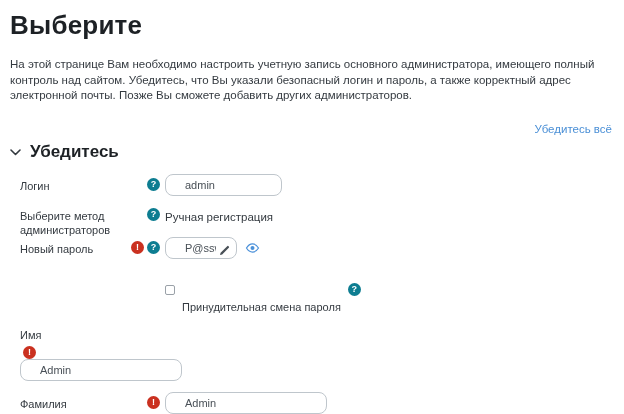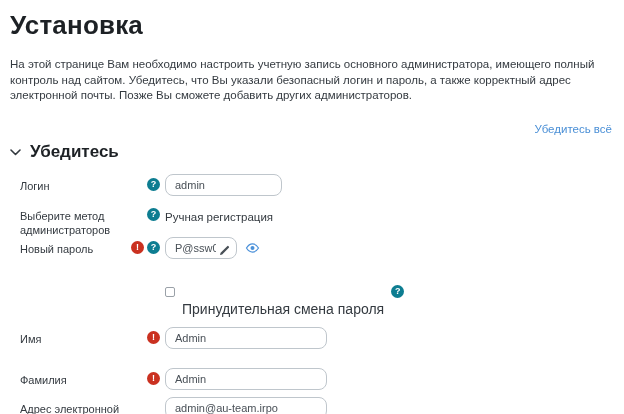--- a/index.html
+++ b/index.html
@@ -49,21 +49,21 @@
     color: #fff; font-size: 9px; font-weight: 700;
     display: flex; align-items: center; justify-content: center;
     line-height: 1; flex-shrink: 0; cursor: pointer;
     font-family: "Liberation Sans", sans-serif;
   }
   .ic-help { background: #0d7d91; }
   .ic-req  { background: #ca3120; cursor: default; }
 
   input.ftext {
     height: 22px; border: 1px solid #bfc6cc; border-radius: 8px;
-    padding: 0 9px; font-size: 11px; color: #495057;
+    padding: 0 19px; font-size: 11px; color: #495057;
     font-family: "Liberation Sans", sans-serif;
     outline: none; background: #fff;
   }
   .w-login { width: 117px; }
   .w-name  { width: 162px; }
 
   .pass-wrap { position: relative; display: inline-flex; align-items: center; }
   .pass-wrap input { width: 72px; padding-right: 20px; }
   .pencil { position: absolute; right: 7px; top: 5px; pointer-events: none; }
   .eye { margin-left: 8px; display: flex; align-items: center; cursor: pointer; }
@@ -72,32 +72,32 @@
   .hint-text {
     font-size: 11.5px; line-height: 15px; max-width: 452px;
     color: #343a40; margin-top: 2px; margin-bottom: 6px;
   }
 
   .cb-row { display: flex; align-items: center; }
   input.fcheck {
     width: 10px; height: 10px; appearance: none; -webkit-appearance: none;
     border: 1px solid #9aa1a8; border-radius: 2px; background: #fff; cursor: pointer;
   }
-  .cb-label { font-size: 14px; margin-left: 7px; color: #343a40; margin-top: 34px; }
+  .cb-label { font-size: 11px; margin-left: 7px; color: #343a40; margin-top: 34px; }
   .cb-row .circle-ic { margin-left: 7px; }
 
   .mb0 { margin-bottom: 0; }
   .mb10 { margin-bottom: 10px; }
-  .mb11 { margin-bottom: 19px; }
+  .mb11 { margin-bottom: 11px; flex-direction: column; }
   .mb7 { margin-bottom: 7px; }
 </style>
 </head>
 <body>
 
-<h1 class="page-title">Установка</h1>
+<h1 class="page-title">Выберите</h1>
 
 <p class="intro">На этой странице Вам необходимо настроить учетную запись основного администратора, имеющего полный контроль над сайтом. Убедитесь, что Вы указали безопасный логин и пароль, а также корректный адрес электронной почты. Позже Вы сможете добавить других администраторов.</p>
 
 <div class="expand-row">
   <a>Убедитесь всё</a>
 </div>
 
 <div class="section-head">
   <span class="chev">
     <svg width="11" height="7" viewBox="0 0 11 7">

